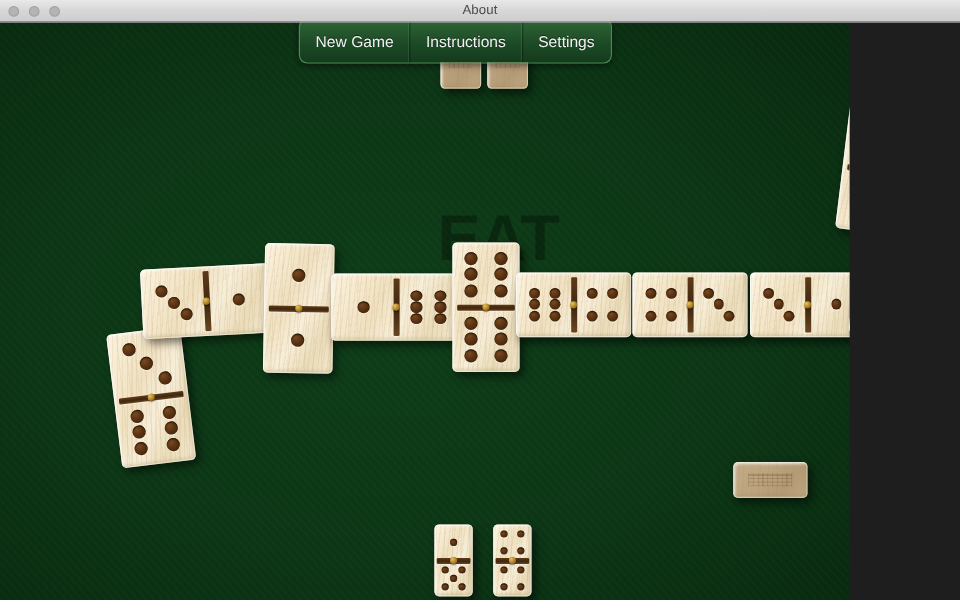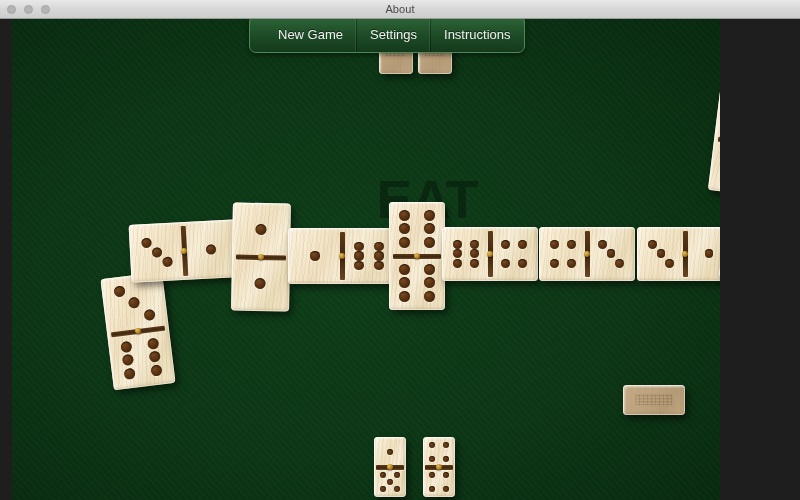--- a/index.html
+++ b/index.html
@@ -55,21 +55,20 @@
 
   
   .felt {
     position: absolute;
     left: 0; top: 19px;
     width: 708px;
     height: 481px;
     background:
       radial-gradient(ellipse 640px 420px at 46% 52%, #0e3d18 0%, #0c3615 46%, #082a0f 82%, #05200b 100%);
     overflow: hidden;
-    margin-left: 12px;
   }
   .felt::after {
     content: "";
     position: absolute;
     inset: 0;
     background:
       repeating-linear-gradient(48deg, rgba(255,255,255,.014) 0 2px, rgba(0,0,0,0) 2px 5px),
       repeating-linear-gradient(-48deg, rgba(0,0,0,.02) 0 2px, rgba(0,0,0,0) 2px 5px);
     pointer-events: none;
   }
@@ -99,21 +98,20 @@
     left: 249px; top: 15px;
     height: 36px;
     display: flex;
     align-items: stretch;
     background: linear-gradient(to bottom, #2e6637 0%, #1d4b26 55%, #143a1c 100%);
     border: 1px solid #4d8a56;
     border-radius: 7px;
     box-shadow: 0 2px 5px rgba(0,0,0,.45), inset 0 1px 0 rgba(255,255,255,.14);
     overflow: hidden;
     z-index: 30;
-    padding-left: 15px;
   }
   .tb-btn {
     display: flex;
     align-items: center;
     justify-content: center;
     padding: 0 13px;
     font-size: 13px;
     color: #f2f2f2;
     text-shadow: 0 -1px 0 rgba(0,0,0,.55);
     border-right: 1px solid rgba(0,0,0,.35);
@@ -579,17 +577,17 @@
           <div class="fd-mark"></div>
         </div>
         <div class="domino v facedown small" style="left: 406px; top: -1px; width: 34px; height: 56px;">
           <div class="fd-mark"></div>
         </div>
       </div>
   </div>
 
   <div class="toolbar" id="toolbar">
       <div class="tb-btn">New Game</div>
+      <div class="tb-btn">Instructions</div>
       <div class="tb-btn">Settings</div>
-      <div class="tb-btn">Instructions</div>
     </div>
 
 </div>
 
 </body></html>

